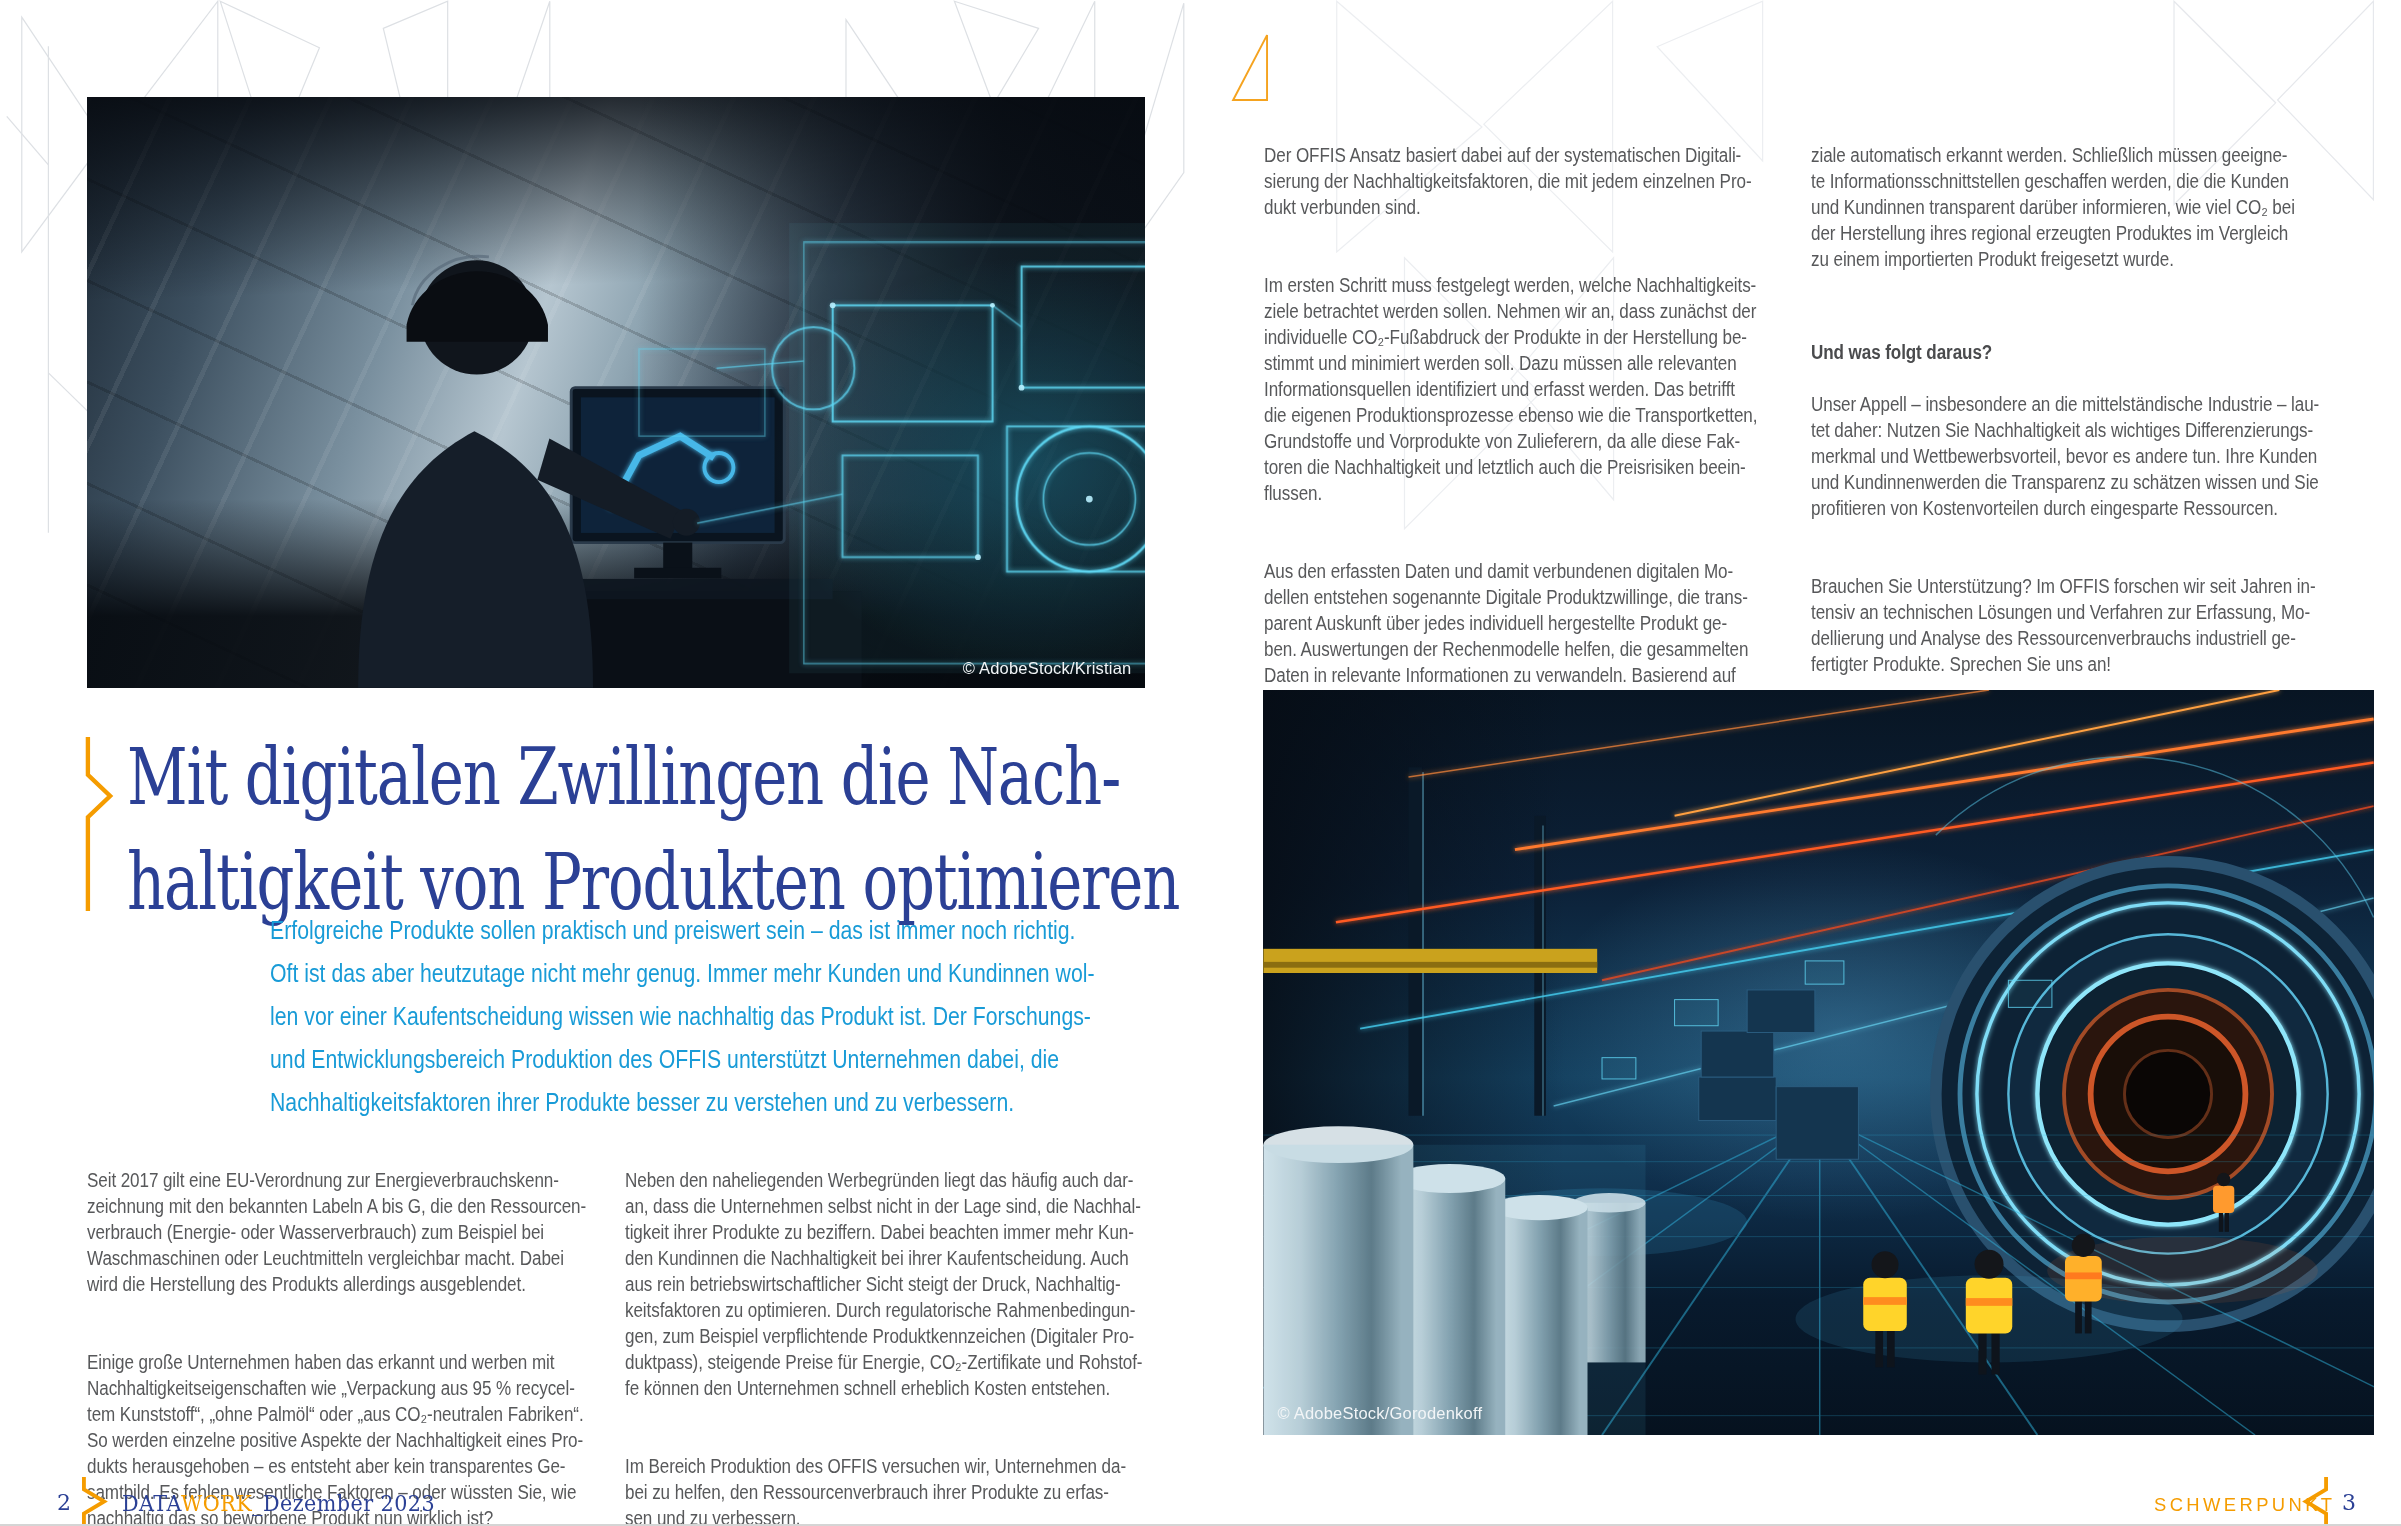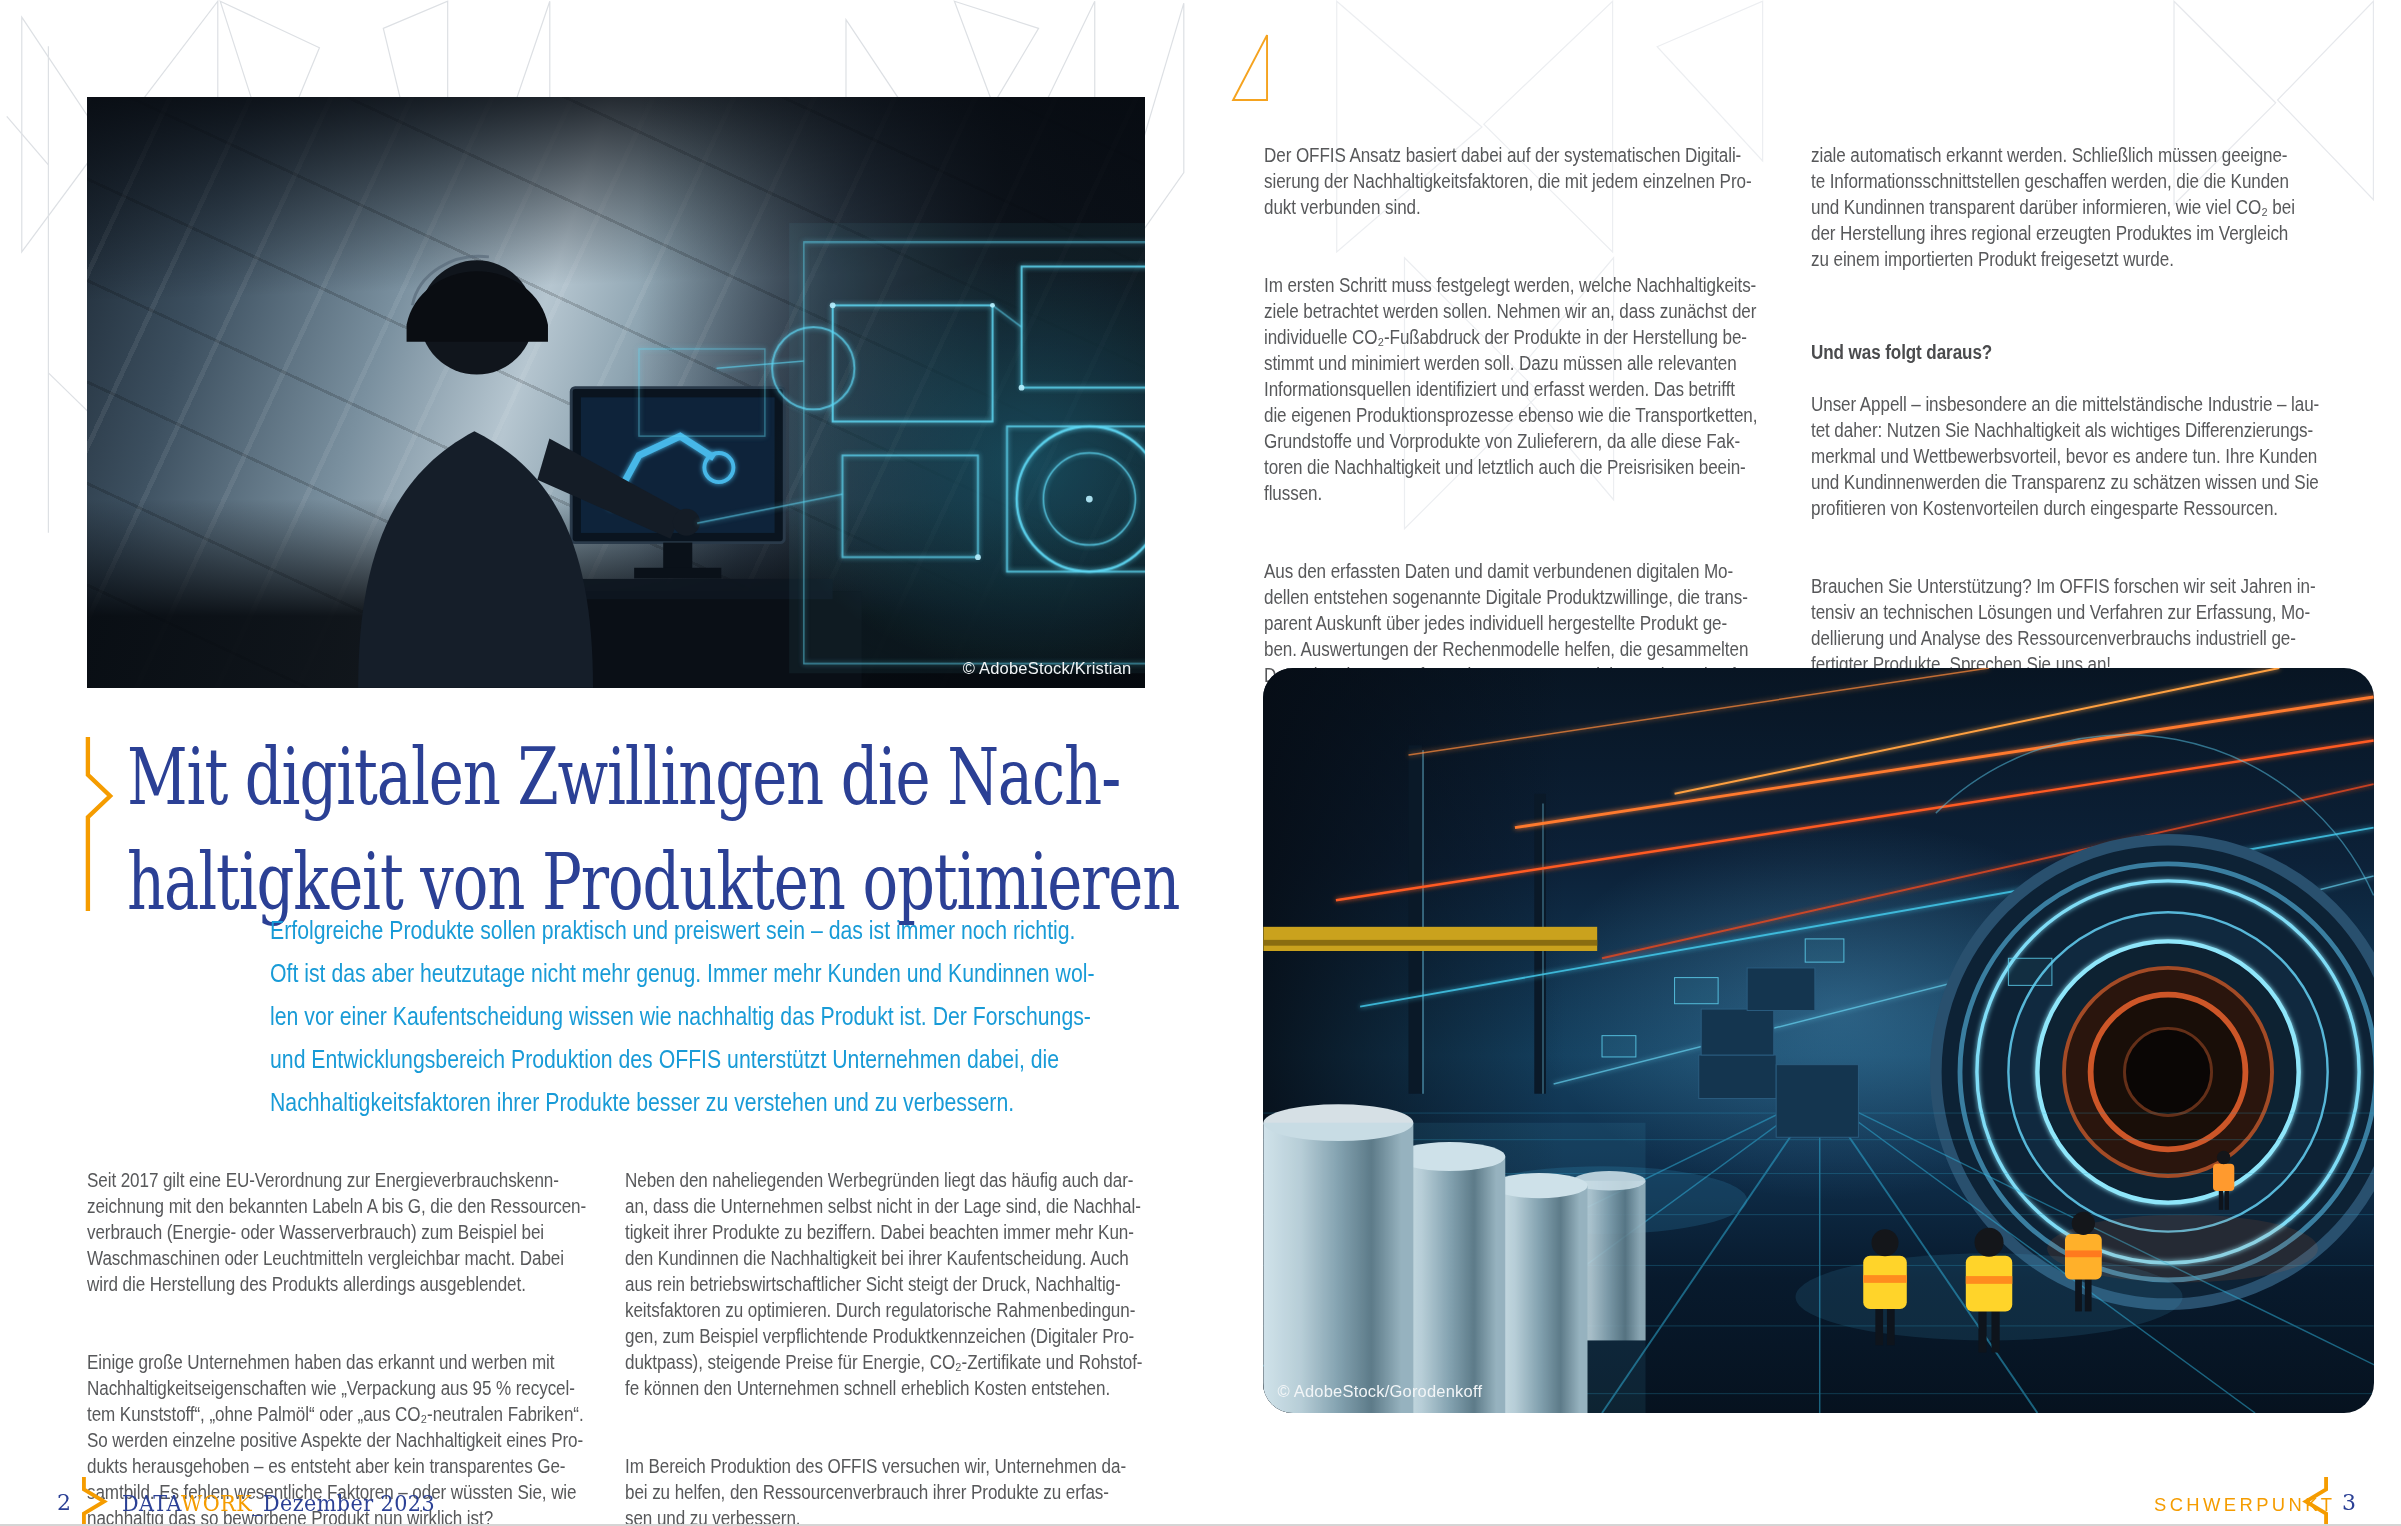--- a/index.html
+++ b/index.html
@@ -39,22 +39,22 @@
   .col-l2{left:625px;top:1141px;}
   .col-r1{left:1264px;top:116px;}
   .col-r2{left:1811px;top:116px;}
   .mb-lg{margin-bottom:41px !important;}
   .subhead{font-weight:bold;color:#4A4B4D;margin:0 !important;}
   .kontakt-rule{width:374px;height:0;border-top:2.4px solid #F59C00;margin-top:35px;}
   .kontakt-label{margin-top:19.4px;font-size:21px;font-weight:bold;color:#2B4095;letter-spacing:0.5px;}
   .kontakt-name{margin-top:8.7px;font-size:21px;font-style:italic;color:#2B4095;}
 
   
-  .photo-right{position:absolute;left:1263px;top:668px;width:1111px;height:745px;overflow:hidden;
-    background:linear-gradient(180deg,#081523 0%,#0c2138 26%,#14405f 52%,#0f2f4c 66%,#081a2d 82%,#06121f 100%);border-radius:30px;}
+  .photo-right{position:absolute;left:1263px;top:690px;width:1111px;height:745px;overflow:hidden;
+    background:linear-gradient(180deg,#081523 0%,#0c2138 26%,#14405f 52%,#0f2f4c 66%,#081a2d 82%,#06121f 100%);}
   .pr-glow{position:absolute;inset:0;
     background:radial-gradient(ellipse 436px 271px at 52% 46%,rgba(110,200,250,0.28),rgba(110,200,250,0) 70%);}
   .pr-leftwall{position:absolute;left:0;top:0;width:32%;height:100%;
     background:linear-gradient(90deg,rgba(6,12,20,0.85),rgba(6,12,20,0) 85%);}
   .photo-right .photo-credit{left:14.5px;bottom:11.6px;}
 
   
   .serif-num{position:absolute;font-family:"DejaVu Serif","Liberation Serif",serif;
     font-size:22px;color:#2B4095;}
   .brand{position:absolute;left:122px;top:1490px;font-family:"DejaVu Serif","Liberation Serif",serif;

